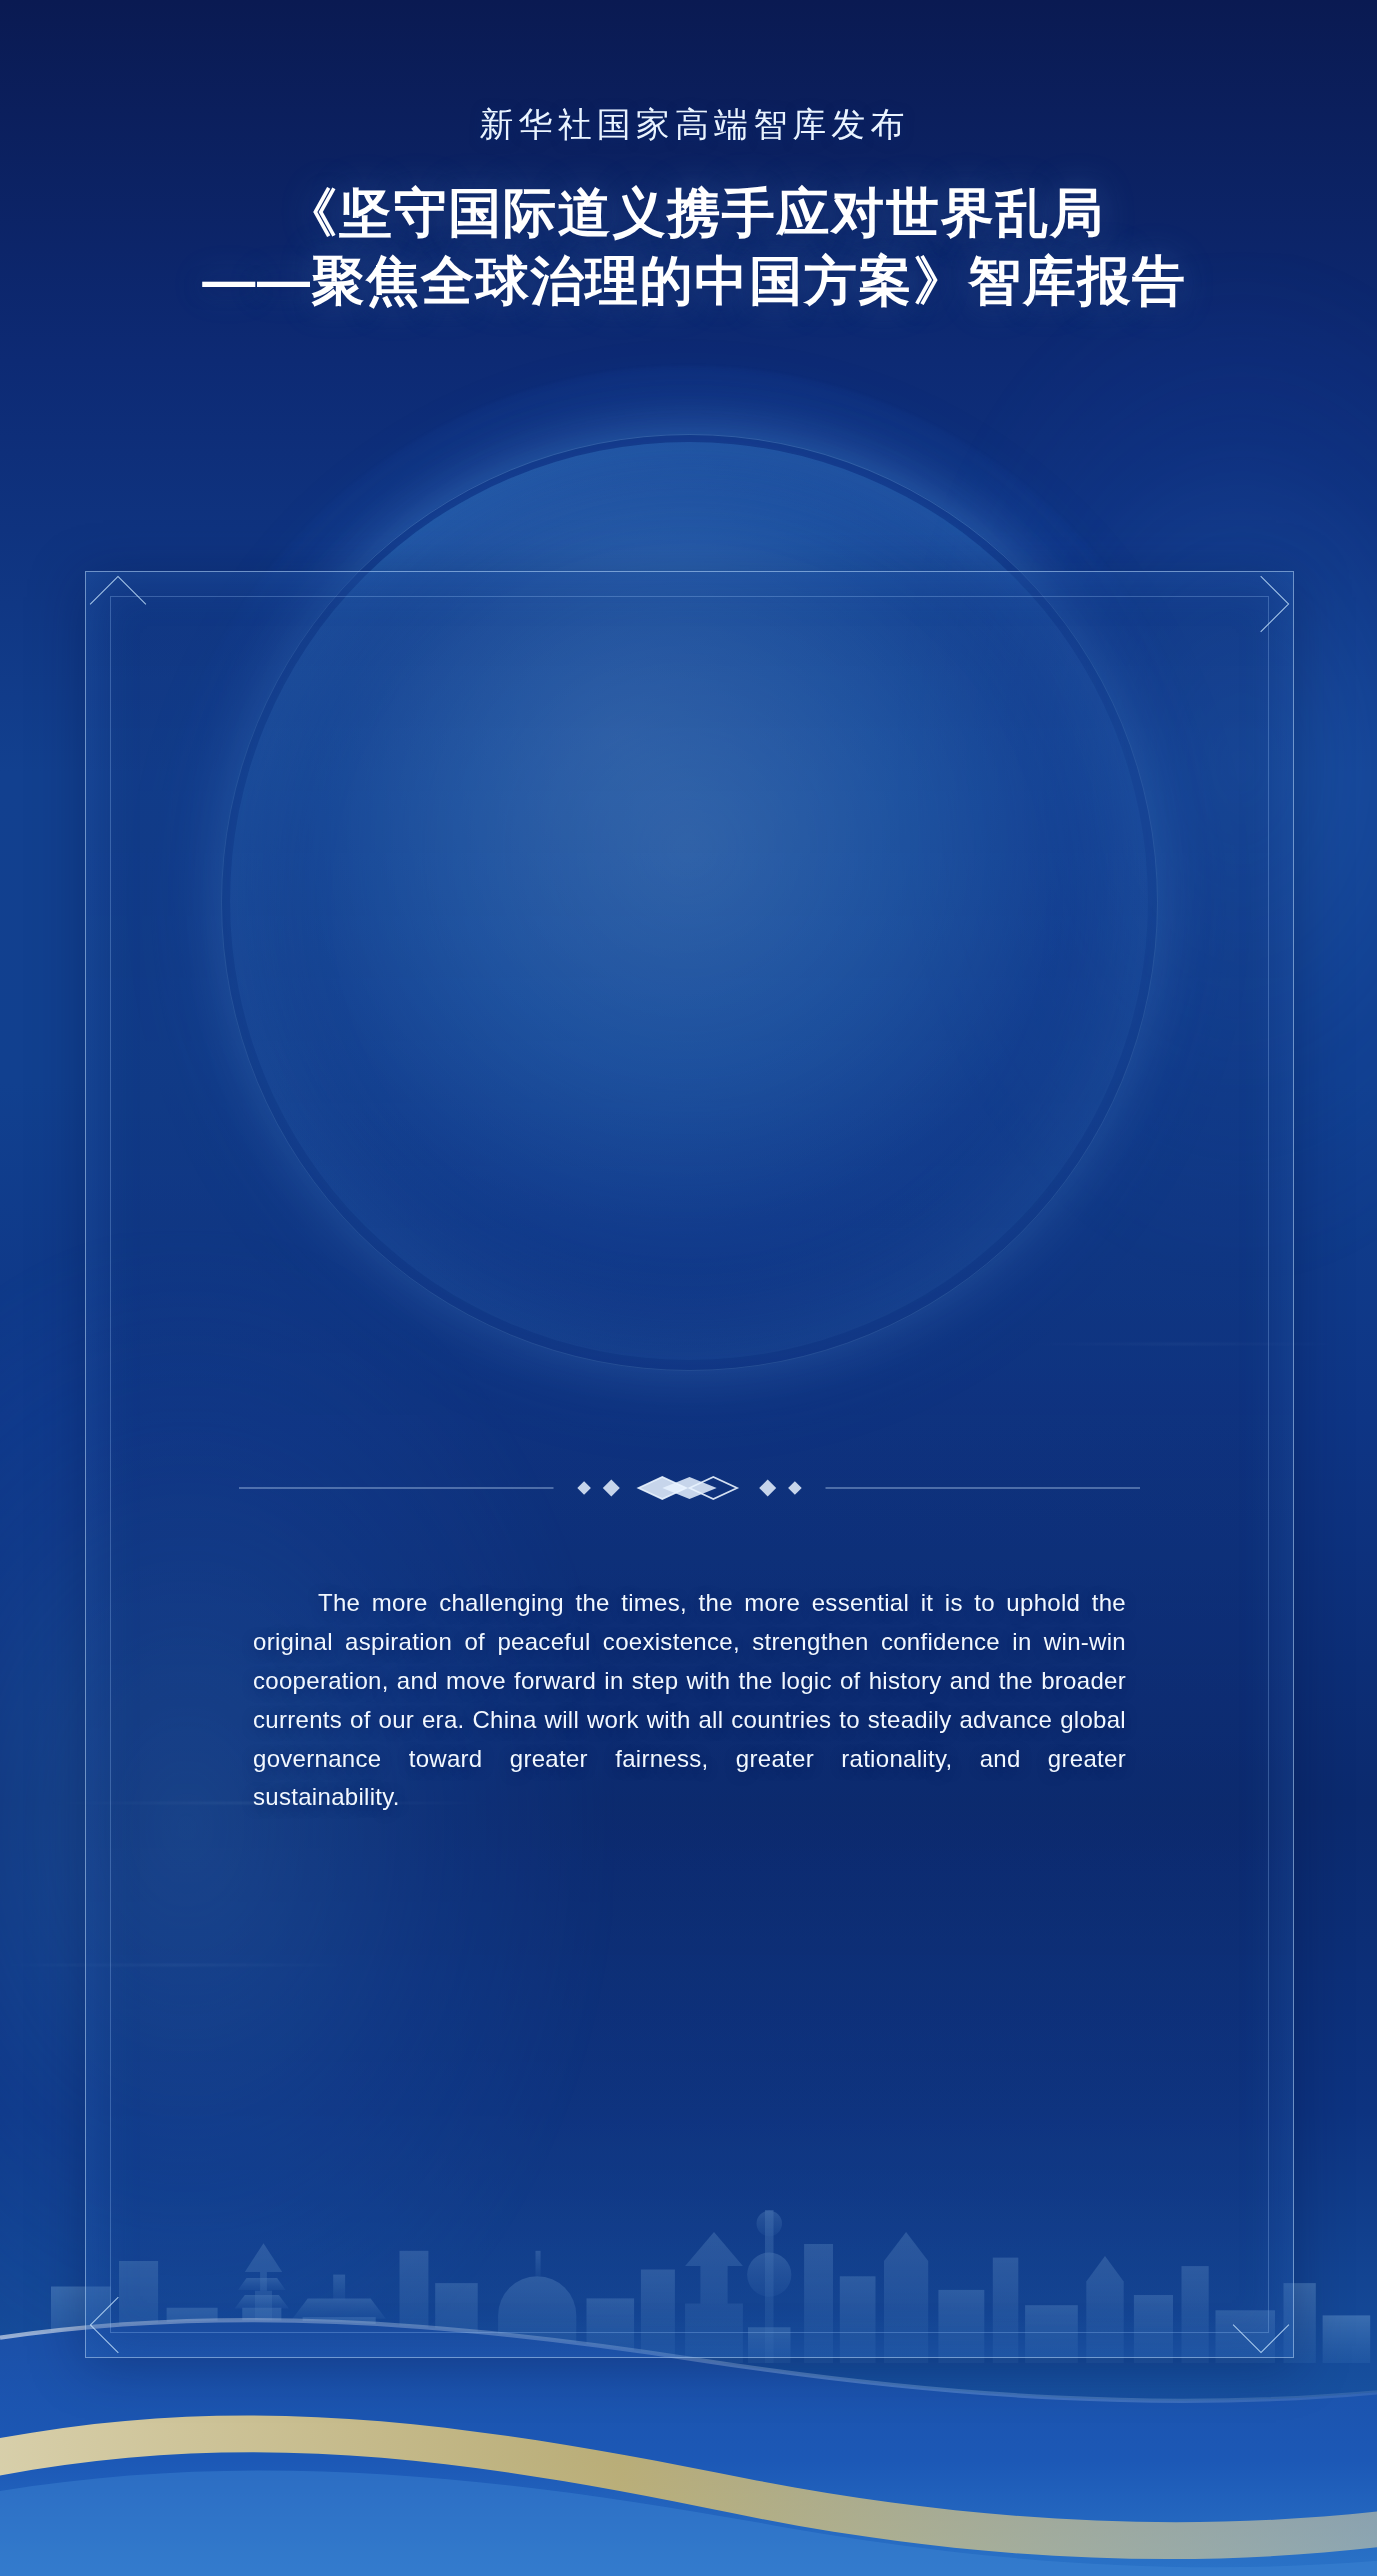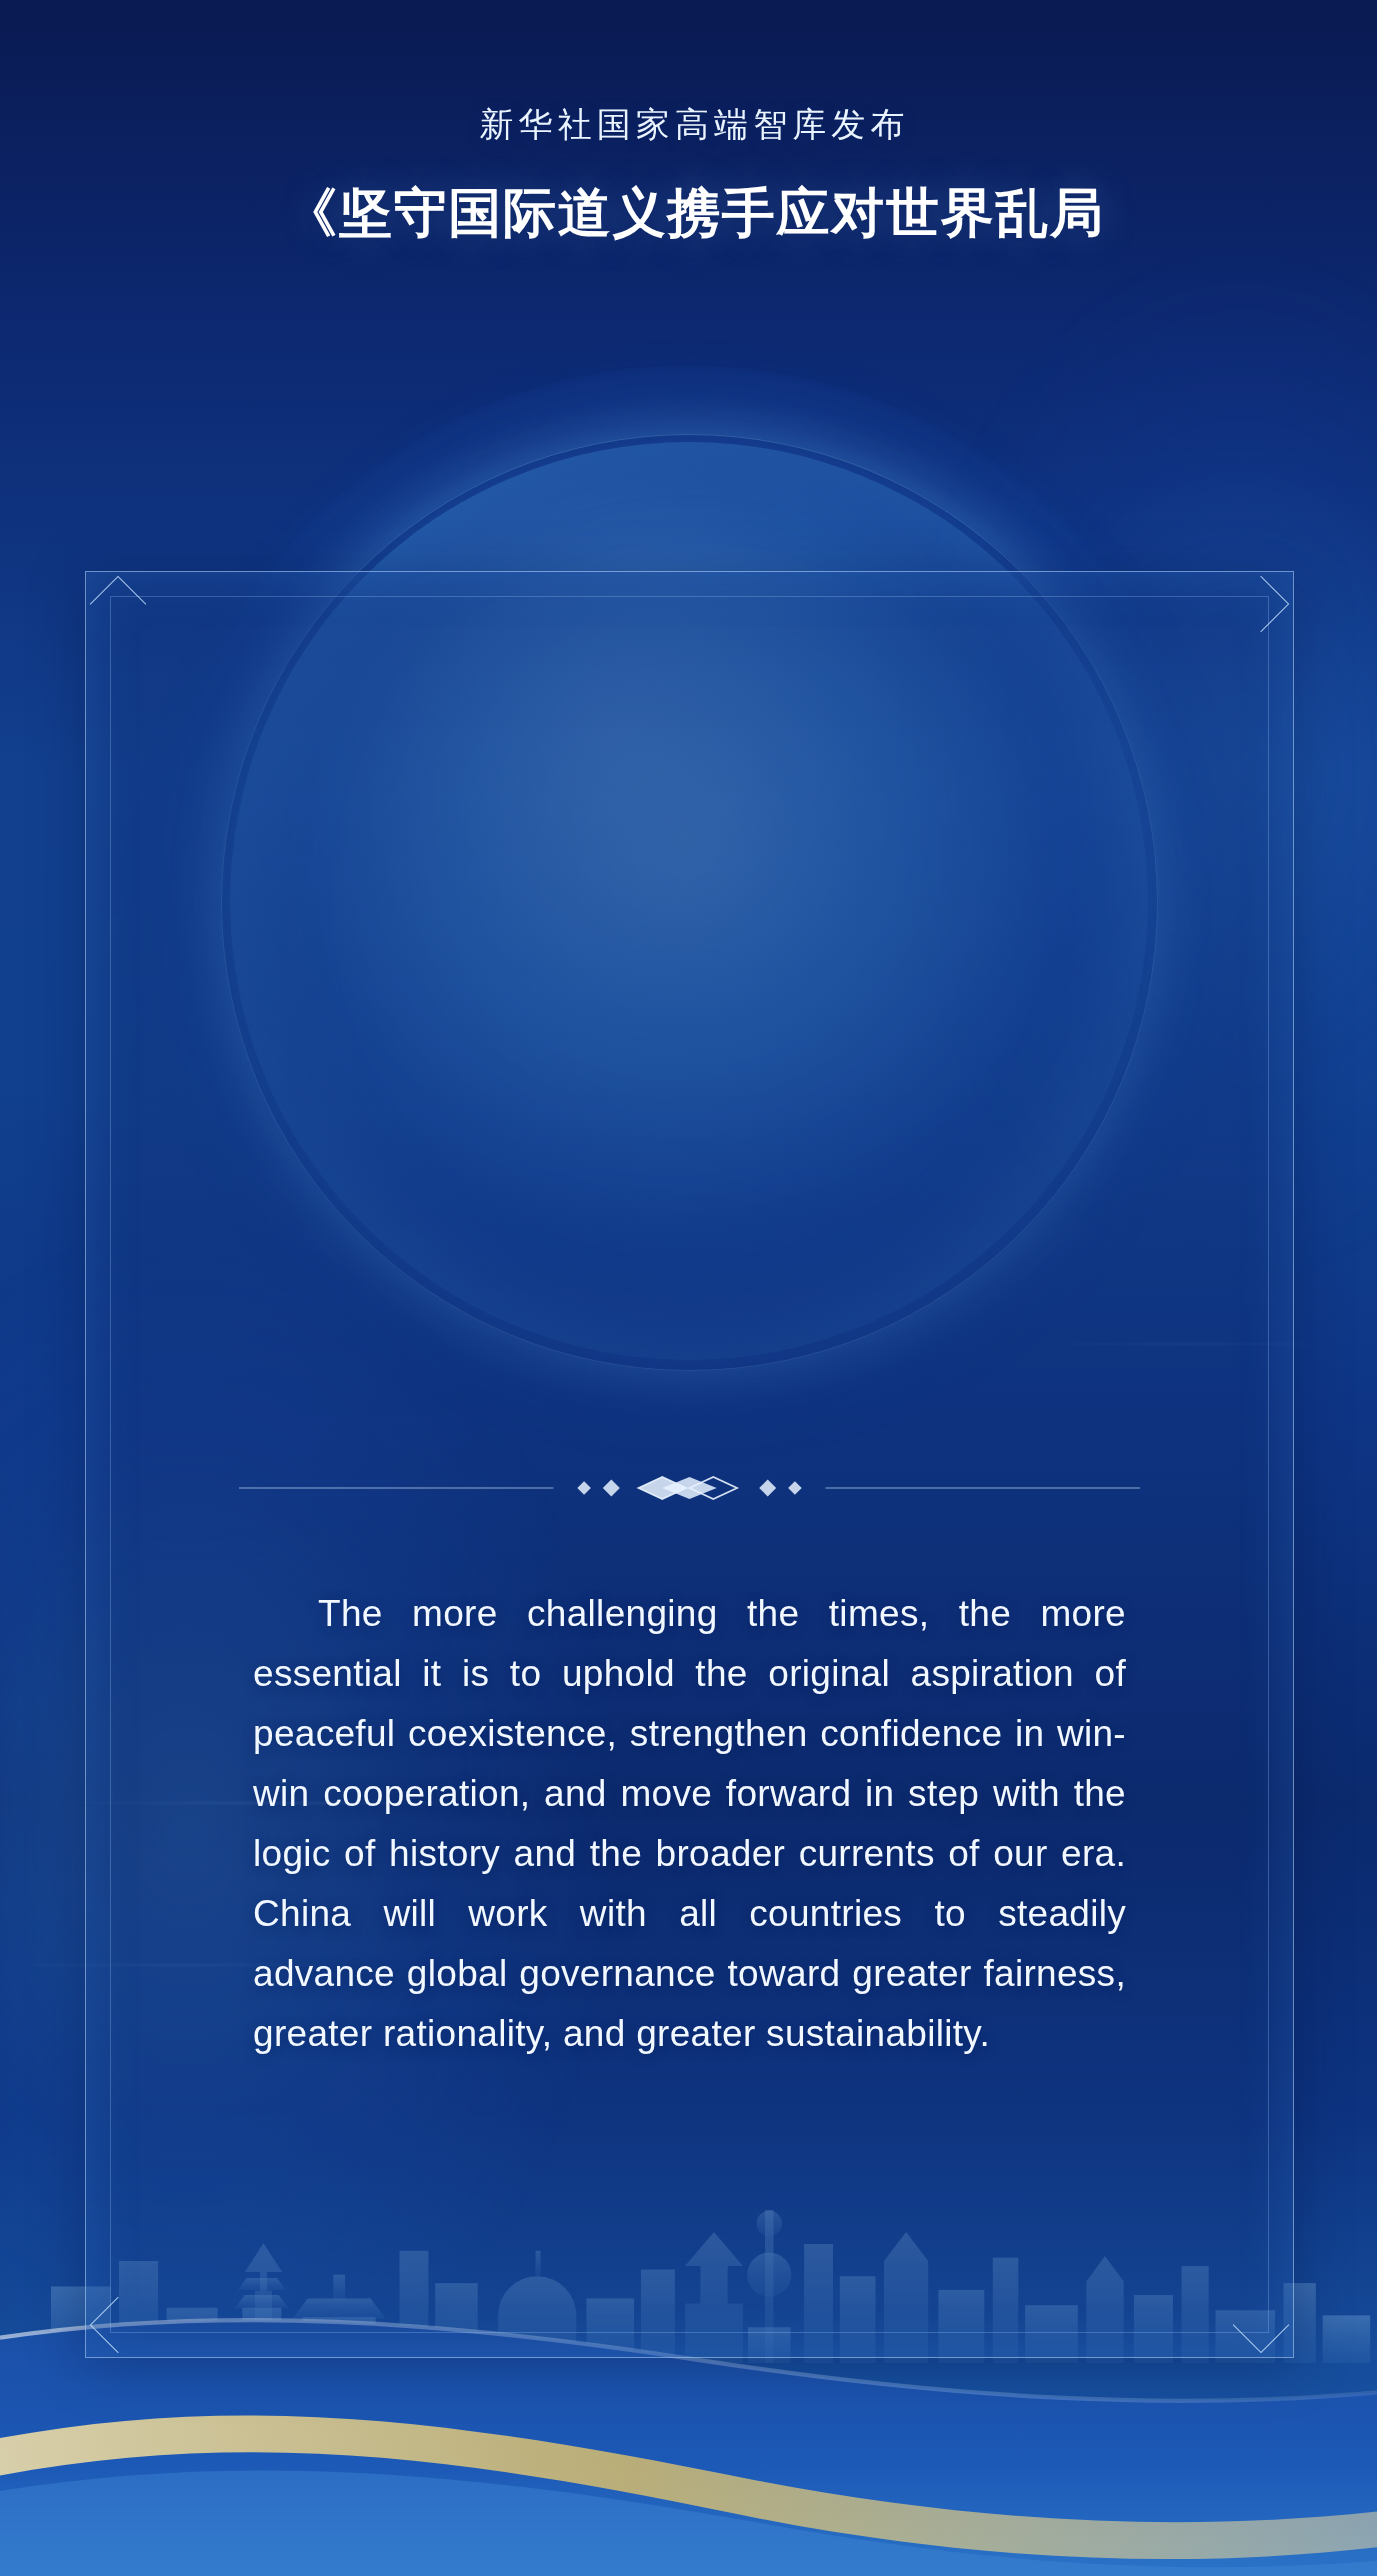--- a/index.html
+++ b/index.html
@@ -228,21 +228,21 @@
     top: 899px;
     height: 34px;
   }
 
   .quote-en {
     position: absolute;
     left: 167px;
     right: 167px;
     top: 1012px;
     color: #f2f8ff;
-    font-size: 37px;
+    font-size: 24px;
     line-height: 1.62;
     font-weight: 400;
     letter-spacing: 0.3px;
     text-align: justify;
     text-shadow: 0 1.7px 10.2px rgba(8,28,90,0.5);
   }
   .quote-en .indent { display: inline-block; width: 65px; }
 </style>
 </head>
 <body>
@@ -332,20 +332,21 @@
     </defs>
     <path d="M0 150 C 260 112, 520 130, 820 176 C 1120 222, 1380 236, 1620 214 L1620 430 L0 430 Z" fill="url(#seaGrad)"></path>
     <path d="M0 150 C 260 112, 520 130, 820 176 C 1120 222, 1380 236, 1620 214" fill="none" stroke="url(#foamGrad)" stroke-width="5"></path>
     <path d="M0 268 C 300 212, 560 252, 880 316 C 1140 366, 1380 380, 1620 354 L1620 396 C 1380 424, 1120 410, 860 356 C 560 294, 300 256, 0 312 Z" fill="url(#goldGrad)" opacity="0.9"></path>
     <path d="M0 330 C 320 278, 620 318, 940 376 C 1200 420, 1420 428, 1620 412 L1620 430 L0 430 Z" fill="#3f86d2" opacity="0.45"></path>
   </svg>
 
   <div class="header">
     <div class="kicker">新华社国家高端智库发布</div>
     <div class="title-line">《坚守国际道义携手应对世界乱局</div>
+    <div class="title-line">——聚焦全球治理的中国方案》智库报告</div>
   </div>
 
   <div class="card">
     <div class="card-inner"></div>
 
     <div class="corner-notch notch-tl"></div>
     <div class="corner-notch notch-tr"></div>
     <div class="corner-notch notch-bl"></div>
     <div class="corner-notch notch-br"></div>
 

